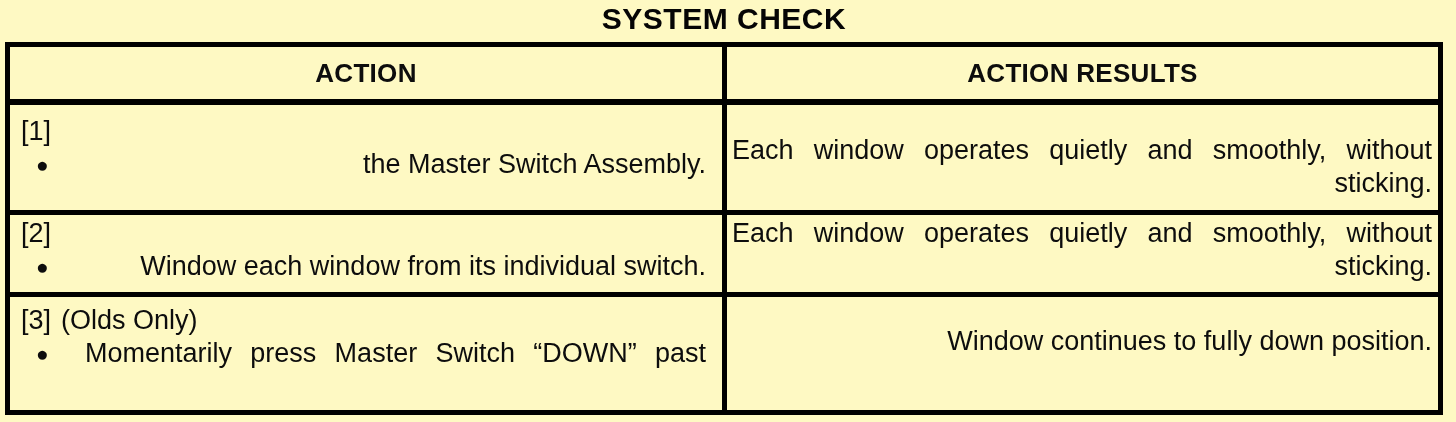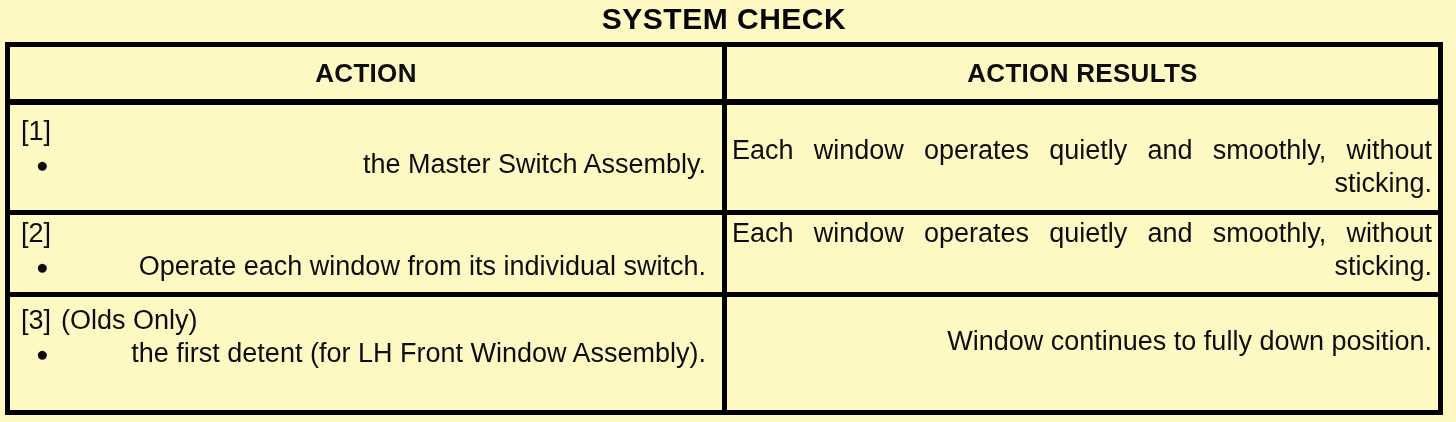--- a/index.html
+++ b/index.html
@@ -94,39 +94,39 @@
     </div>
 
     <div class="row r2">
       <div class="cell cl">
         <div class="step-line">
           <span class="step">[2]</span>
         </div>
         <div class="brow">
           <span class="bullet">●</span>
           <span class="btext">
-            <span class="ln">Operate each window from its individual switch.</span>
+            <span class="ln">Window each window from its individual switch.</span>
           </span>
         </div>
       </div>
       <div class="cell cr">
         <span class="ln j">Each window operates quietly and smoothly, without</span>
         <span class="ln">sticking.</span>
       </div>
     </div>
 
     <div class="row r3">
       <div class="cell cl">
         <div class="step-line">
           <span class="step">[3]</span><span class="note">(Olds Only)</span>
         </div>
         <div class="brow">
           <span class="bullet">●</span>
           <span class="btext">
-            <span class="ln">the first detent (for LH Front Window Assembly).</span>
+            <span class="ln j">Momentarily press Master Switch “DOWN” past</span>
           </span>
         </div>
       </div>
       <div class="cell cr">
         <span class="ln">Window continues to fully down position.</span>
       </div>
     </div>
 
   </div>
 </div>

